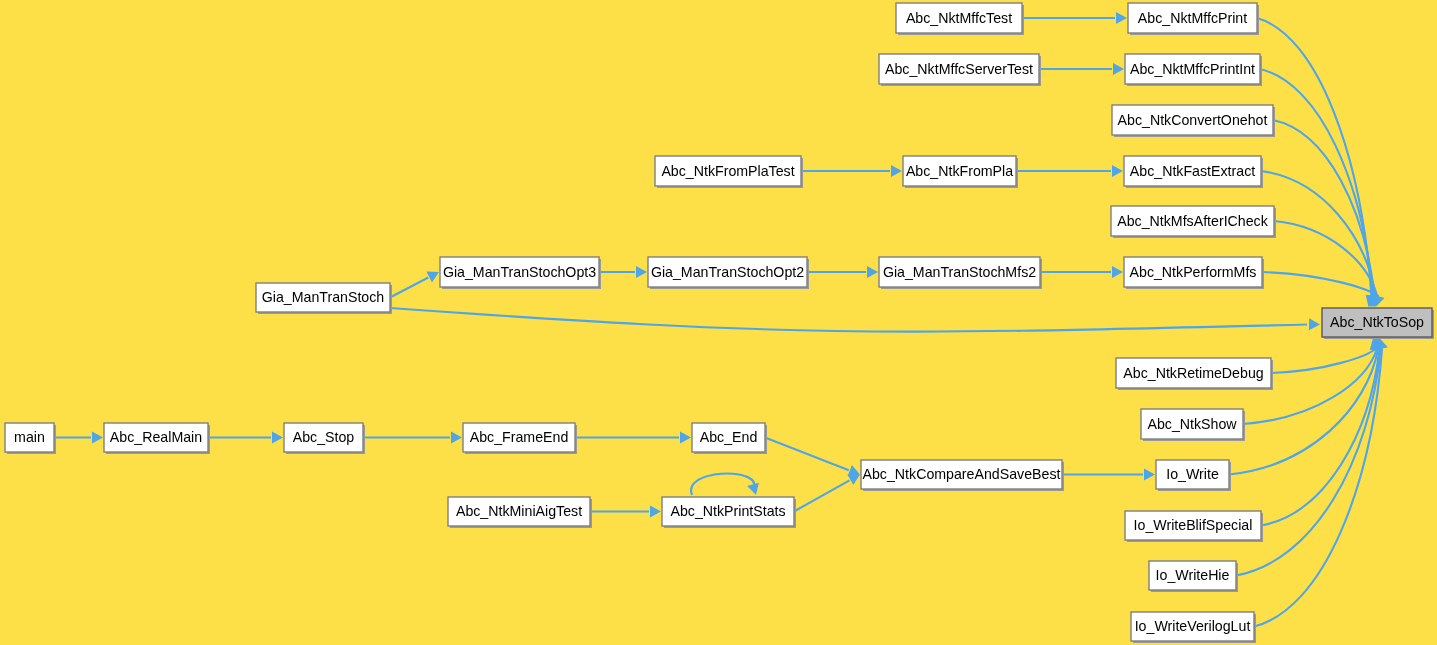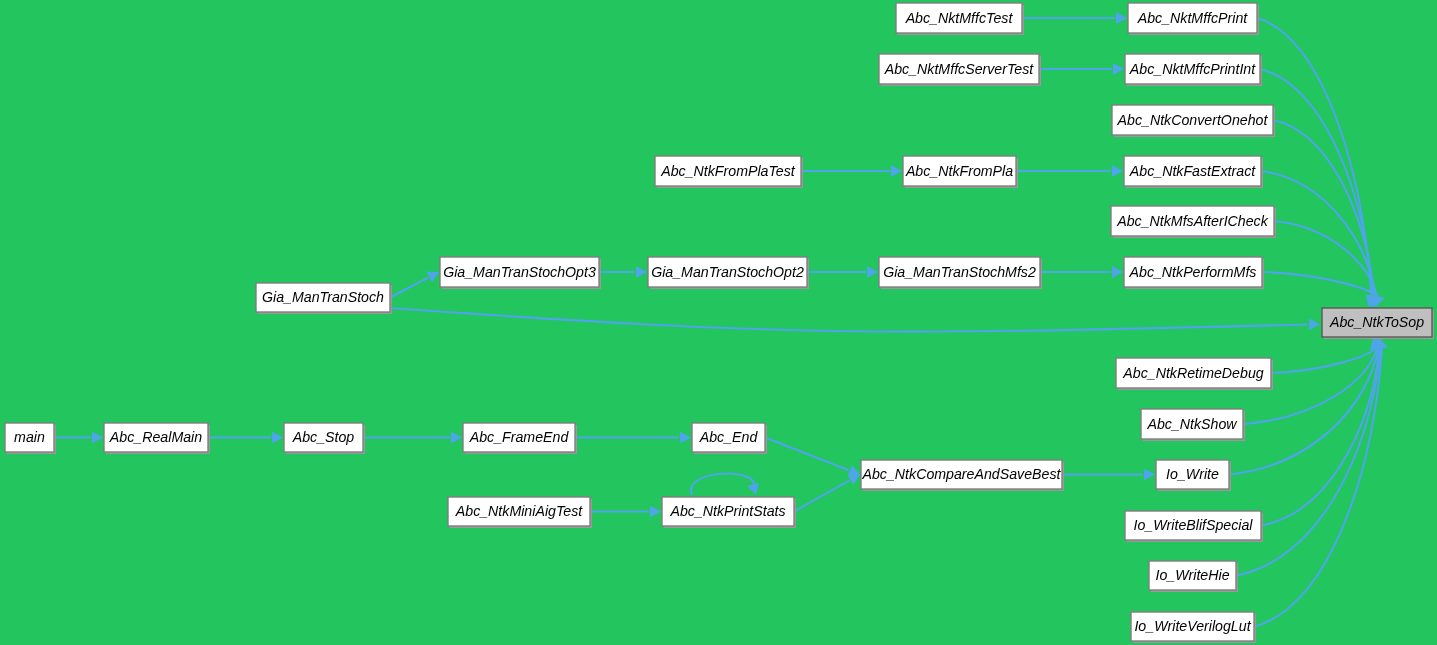--- a/index.html
+++ b/index.html
@@ -4,24 +4,23 @@
 <style>
   html, body {
     margin: 0;
     padding: 0;
     background: #000000;
   }
   #canvas-wrap {
     position: relative;
     width: 1437px;
     height: 645px;
-    background: #22c55e;
+    background: #fde047;
     overflow: hidden;
     font-family: "Liberation Sans", sans-serif;
-    font-style: italic;
   }
   svg.graph {
     position: absolute;
     left: 0;
     top: 0;
     width: 1437px;
     height: 645px;
     display: block;
   }
   .node-rect {

